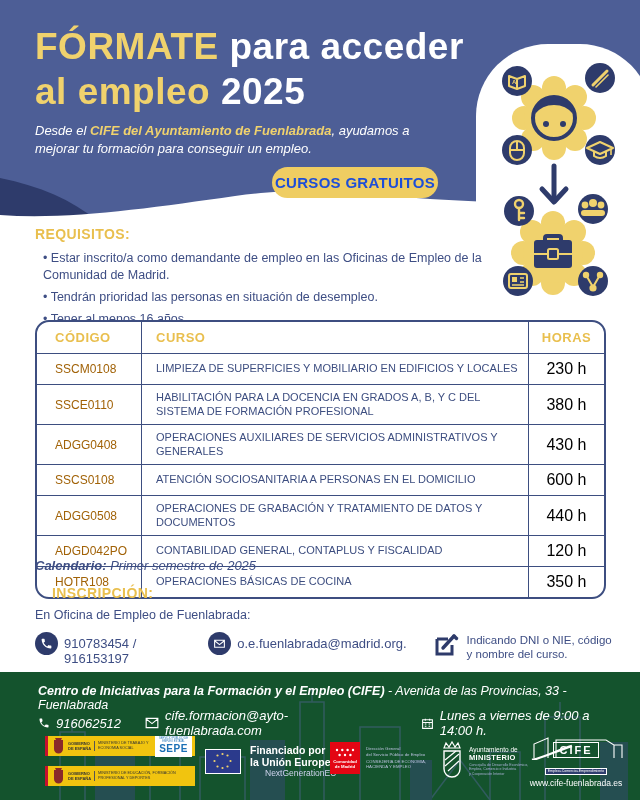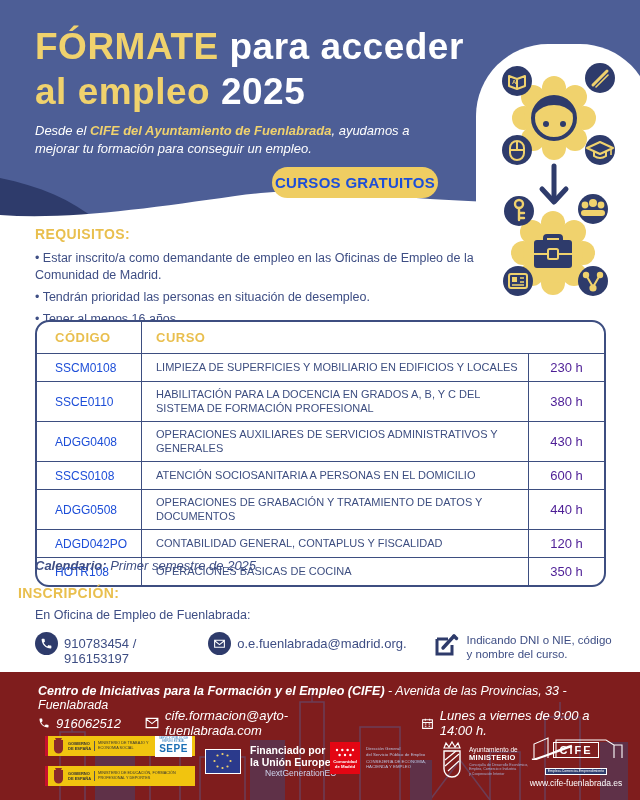--- a/index.html
+++ b/index.html
@@ -16,46 +16,46 @@
   .subtitle .bold-accent { color:#f0d26d; font-weight:bold; }
   .badge { left:272px; top:167px; width:166px; height:31px; background:#efcd62; border-radius:16px;
            display:flex; align-items:center; justify-content:center; color:#1d4ed8; font-weight:bold; font-size:15px; letter-spacing:.3px; }
 
   
   .blob { left:476px; top:44px; width:176px; height:276px; background:#ffffff; border-radius:72px; }
 
   
   .requisitos { left:35px; top:226px; width:452px; }
   .gold-heading { color:#e9bf4e; font-weight:bold; font-size:14px; letter-spacing:.4px; margin-bottom:8px; }
-  .req { color:#3e4e84; font-size:12.5px; line-height:17px; margin-bottom:5px; }
+  .req { color:#3e4e84; font-size:12.5px; line-height:17px; margin-bottom:5px;margin-left:8px; }
   .req::before { content:"• "; }
 
   
   .table { left:35px; top:320px; width:571px; border:2px solid #3d4e80; border-radius:14px; overflow:hidden; background:#fff; }
   .t-row { display:flex; align-items:stretch; border-top:1.5px solid #3d4e80; }
   .t-row.head { border-top:none; }
   .cell { display:flex; align-items:center; padding:6px 8px; }
-  .c-code  { width:104px; padding-left:18px; color:#1d4ed8; font-size:12px; }
+  .c-code  { width:104px; padding-left:18px; color:#a16207; font-size:12px; }
   .c-course{ flex:1; border-left:1.5px solid #3d4e80; padding-left:14px; color:#3d4e80; font-size:11px; line-height:13.5px; }
-  .c-hours { width:76px; border-left:1.5px solid #3d4e80; justify-content:center; color:#4c1d95; font-size:13px; }
+  .c-hours { width:76px; border-left:1.5px solid #3d4e80; justify-content:center; color:#000000; font-size:16px; }
   .head .c-code, .head .c-course, .head .c-hours { color:#e9bf4e; font-weight:bold; font-size:13px; letter-spacing:.5px; }
   .head .cell { padding-top:8px; padding-bottom:8px; }
 
   
   .calendario { left:35px; top:558px; color:#3e4e84; font-size:13px; font-style:italic; }
   .calendario .lab { font-weight:bold; }
-  .inscripcion-h { left:18px; top:585px; }
+  .inscripcion-h { left:52px; top:585px; }
   .inscripcion-line { left:35px; top:608px; color:#3e4e84; font-size:12.5px; }
   .contact-row { left:35px; top:632px; width:580px; display:flex; align-items:flex-start; }
   .circle-ic { width:23px; height:23px; border-radius:50%; background:#2e3b6b; display:flex; align-items:center; justify-content:center; flex:0 0 auto; }
   .contact-txt { color:#3e4e84; font-size:13px; margin:4px 8px 0 6px; }
   .note-txt { color:#3e4e84; font-size:11.5px; line-height:14px; width:180px; margin:1px 0 0 8px; }
 
   
-  .footer { left:0; top:672px; width:640px; height:128px; background:#7f1d1d; color:#fff; overflow:hidden; }
+  .footer { left:0; top:672px; width:640px; height:128px; background:#14532d; color:#fff; overflow:hidden; }
   .f-line1 { position:absolute; left:38px; top:12px; width:580px; font-style:italic; font-size:12.5px; }
   .f-line1 .b { font-weight:bold; }
   .f-line2 { position:absolute; left:38px; top:36px; width:580px; display:flex; align-items:center; font-style:italic; font-size:13px; }
   .f-ic { margin-right:6px; display:flex; }
   .logos { position:absolute; left:0; top:62px; width:640px; height:62px; }
 
   .min-bar { position:absolute; width:150px; height:20px; background:#f1c40f; border-left:3px solid #c8102e; display:flex; align-items:center; }
   .min-crest { width:13px; margin:0 3px 0 4px; flex:0 0 auto; }
   .min-gob { font-size:4px; font-weight:bold; color:#333; line-height:5px; border-right:.5px solid #555; padding-right:3px; }
   .min-txt { font-size:3.8px; color:#333; line-height:4.6px; padding-left:3px; flex:1; }
@@ -206,20 +206,21 @@
       <div class="req">Tendrán prioridad las personas en situación de desempleo.</div>
       <div class="req">Tener al menos 16 años.</div>
       <div class="req">Cumplir con los requisitos que se estipulen para el acceso al curso solicitado.</div>
     </div>
 </div>
 
 <div class="abs table">
   <div class="t-row head">
     <div class="cell c-code">CÓDIGO</div>
     <div class="cell c-course">CURSO</div>
+    <div class="cell c-hours">HORAS</div>
   </div>
   <div>
 
       <div class="t-row">
         <div class="cell c-code">SSCM0108</div>
         <div class="cell c-course">LIMPIEZA DE SUPERFICIES Y MOBILIARIO EN EDIFICIOS Y LOCALES</div>
         <div class="cell c-hours">230 h</div>
       </div>
 
       <div class="t-row">

